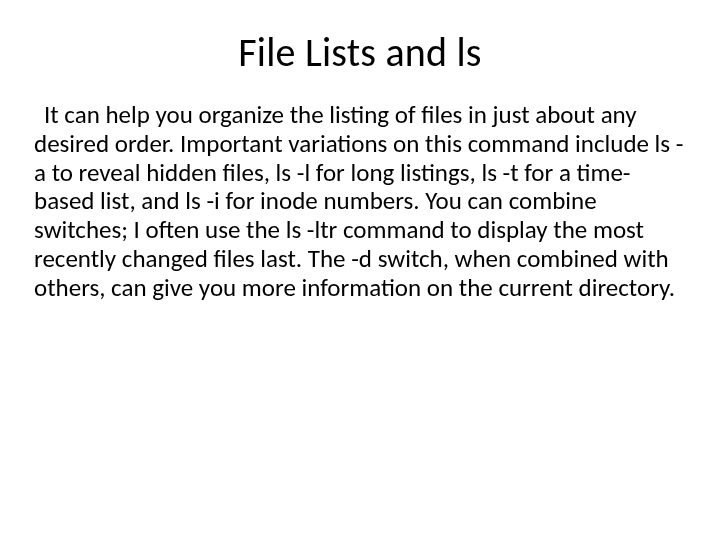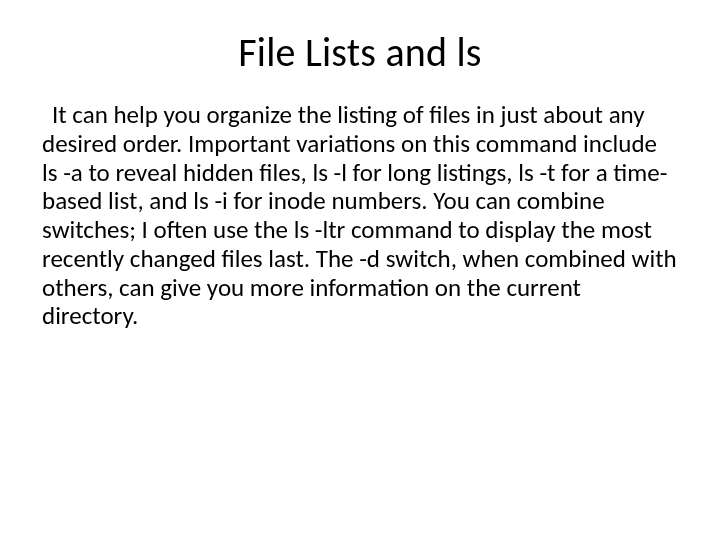--- a/index.html
+++ b/index.html
@@ -1,19 +1,19 @@
 <!DOCTYPE html>
 <html><head>
 <meta charset="utf-8">
 <style>
 html,body{margin:0;padding:0;width:720px;height:540px;background:#fff;font-family:Calibri,Arial,sans-serif;color:#000}
 .slide{width:720px;height:540px;box-sizing:border-box;padding:20px 34px 12px 34px}
 .title{font-size:40px;font-weight:400;text-align:center;margin:8px 0 24px 0;letter-spacing:.2px}
 .body{font-size:25px;line-height:1.15;font-weight:400}
-.body p{margin:8px}
+.body p{margin:0}
 .indent{text-indent:10px}
 </style>
 </head>
 <body>
 
 <div class="slide">
   <h1 class="title">File Lists and ls</h1>
   <div class="body">
     <p class="indent"> It can help you organize the listing of files in just about any desired order. Important variations on this command include ls -a to reveal hidden files, ls -l for long listings, ls -t for a time-based list, and ls -i for inode numbers. You can combine switches; I often use the ls -ltr command to display the most recently changed files last. The -d switch, when combined with others, can give you more information on the current directory.</p>
   </div>

